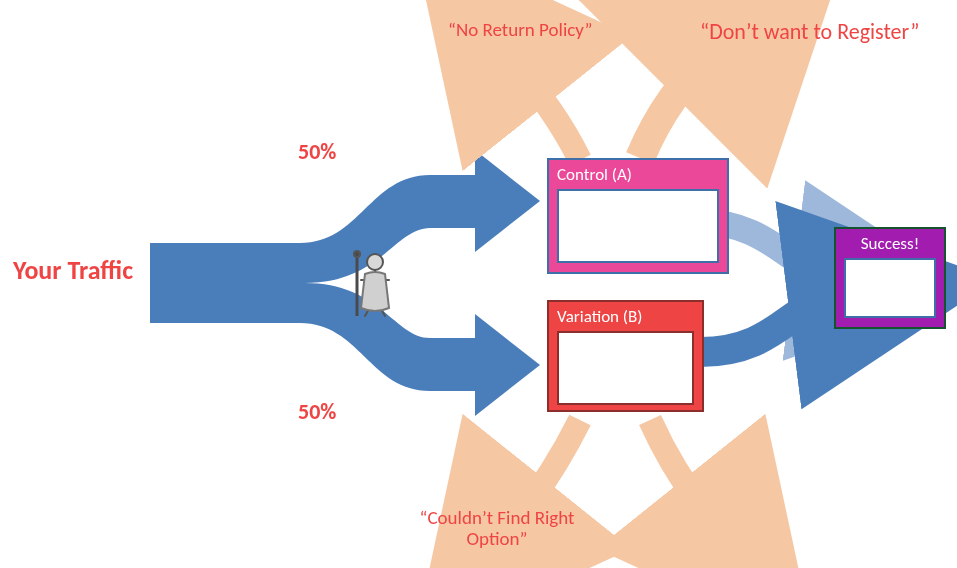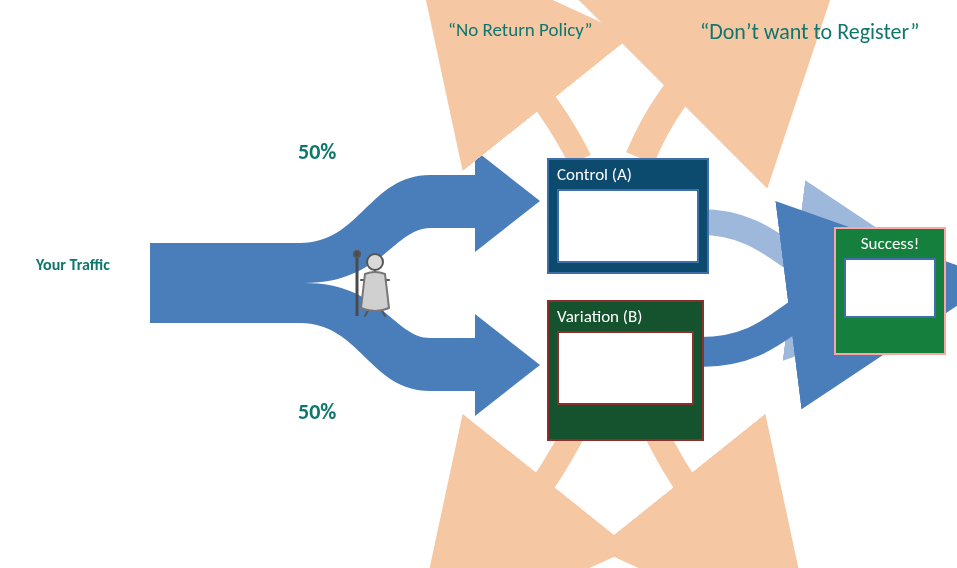--- a/index.html
+++ b/index.html
@@ -1,17 +1,17 @@
 <!DOCTYPE html>
 <html><head>
 <meta charset="utf-8">
 <style>
   html,body{margin:0;padding:0;width:957px;height:568px;font-family:Calibri,Arial,sans-serif;background:#fff;overflow:hidden}
   .stage{position:relative;width:957px;height:568px}
-  .lbl{position:absolute;color:#0f766e;line-height:1.1}
+  .lbl{position:absolute;color:#ef4444;line-height:1.1}
   .italic{font-weight:bold}
   .box{position:absolute;box-sizing:border-box}
   .box-title{color:#fff;font-size:17px;padding:4px 8px}
   .box-inner{background:#fff;border:2px solid;box-sizing:border-box}
   svg{position:absolute;top:0;left:0}
 </style>
 </head>
 <body>
 <div class="stage">
 
@@ -64,35 +64,36 @@
     <path d="M580 160 C560 120 540 95 520 70" marker-end="url(#ahPeach)"></path>
 
     <path d="M640 158 C660 110 685 80 710 55" marker-end="url(#ahPeach)" stroke-width="30"></path>
 
     <path d="M580 420 C560 460 540 490 520 515" marker-end="url(#ahPeach)"></path>
 
     <path d="M650 420 C668 460 688 490 708 515" marker-end="url(#ahPeach)"></path>
   </g>
 </svg>
 
-<div class="lbl italic" style="left:8px;top:256px;font-size:16px;width:130px;text-align:center">Your Traffic</div>
+<div class="lbl italic" style="left:8px;top:256px;font-size:26px;width:130px;text-align:center">Your Traffic</div>
 <div class="lbl italic" style="left:298px;top:140px;font-size:22px">50%</div>
 <div class="lbl italic" style="left:298px;top:400px;font-size:22px">50%</div>
 
 <div class="lbl" style="left:448px;top:20px;font-size:19px">“No Return Policy”</div>
 <div class="lbl" style="left:700px;top:20px;font-size:22px">“Don’t want to Register”</div>
+<div class="lbl" style="left:412px;top:508px;font-size:19px;width:170px;text-align:center">“Couldn’t Find Right Option”</div>
 
-<div class="box" style="left:547px;top:158px;width:162px;height:116px;background:#0c4a6e;border:2px solid #3F6FA8">
+<div class="box" style="left:547px;top:158px;width:182px;height:116px;background:#ec4899;border:2px solid #3F6FA8">
   <div class="box-title">Control (A)</div>
   <div class="box-inner" style="margin:0 8px 8px 8px;height:74px;border-color:#3F6FA8"></div>
 </div>
 
-<div class="box" style="left:547px;top:300px;width:157px;height:141px;background:#14532d;border:2px solid #8C2E2B">
+<div class="box" style="left:547px;top:300px;width:157px;height:112px;background:#ef4444;border:2px solid #8C2E2B">
   <div class="box-title">Variation (B)</div>
   <div class="box-inner" style="margin:0 8px 8px 8px;height:74px;border-color:#8C2E2B"></div>
 </div>
 
-<div class="box" style="left:834px;top:227px;width:112px;height:128px;background:#15803d;border:2px solid #fca5a5">
+<div class="box" style="left:834px;top:227px;width:112px;height:102px;background:#a21caf;border:2px solid #14532d">
   <div class="box-title" style="text-align:center">Success!</div>
   <div class="box-inner" style="margin:0 8px 8px 8px;height:60px;border-color:#3F6FA8"></div>
 </div>
 
 </div>
 
 </body></html>

